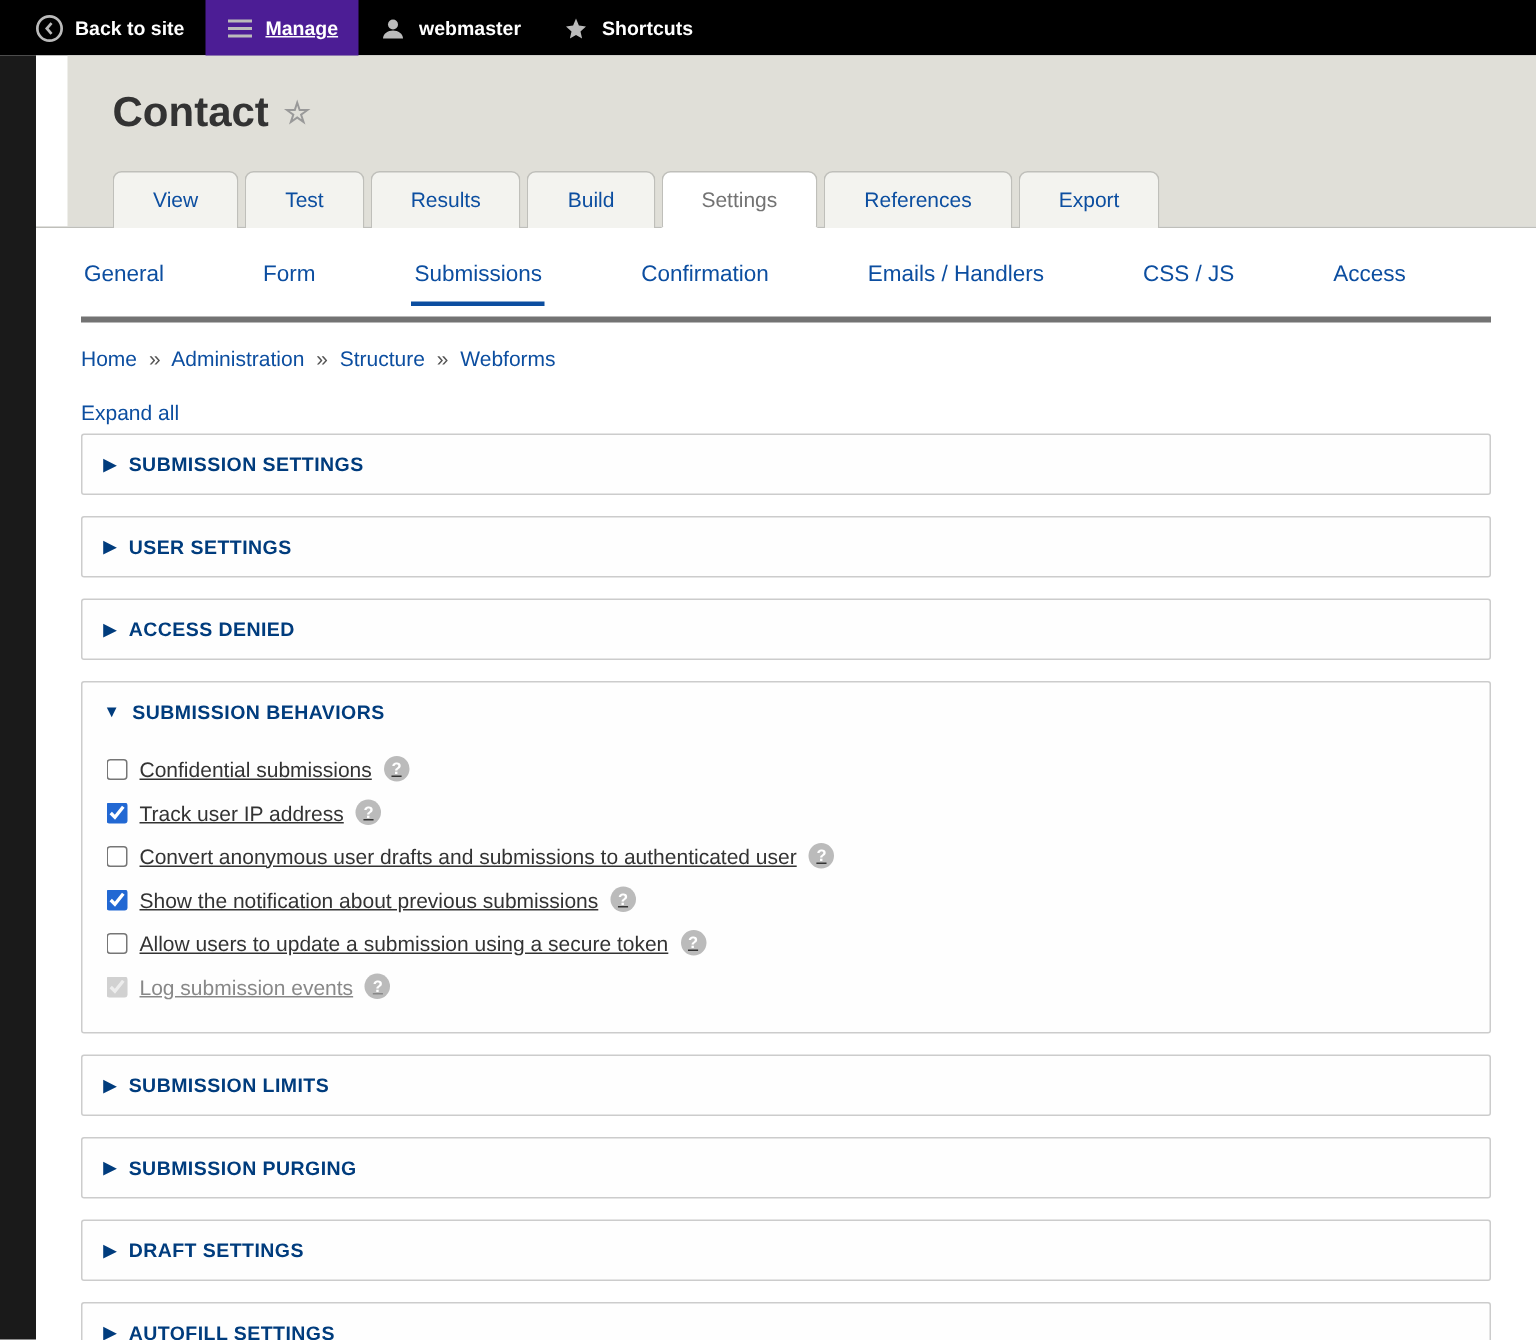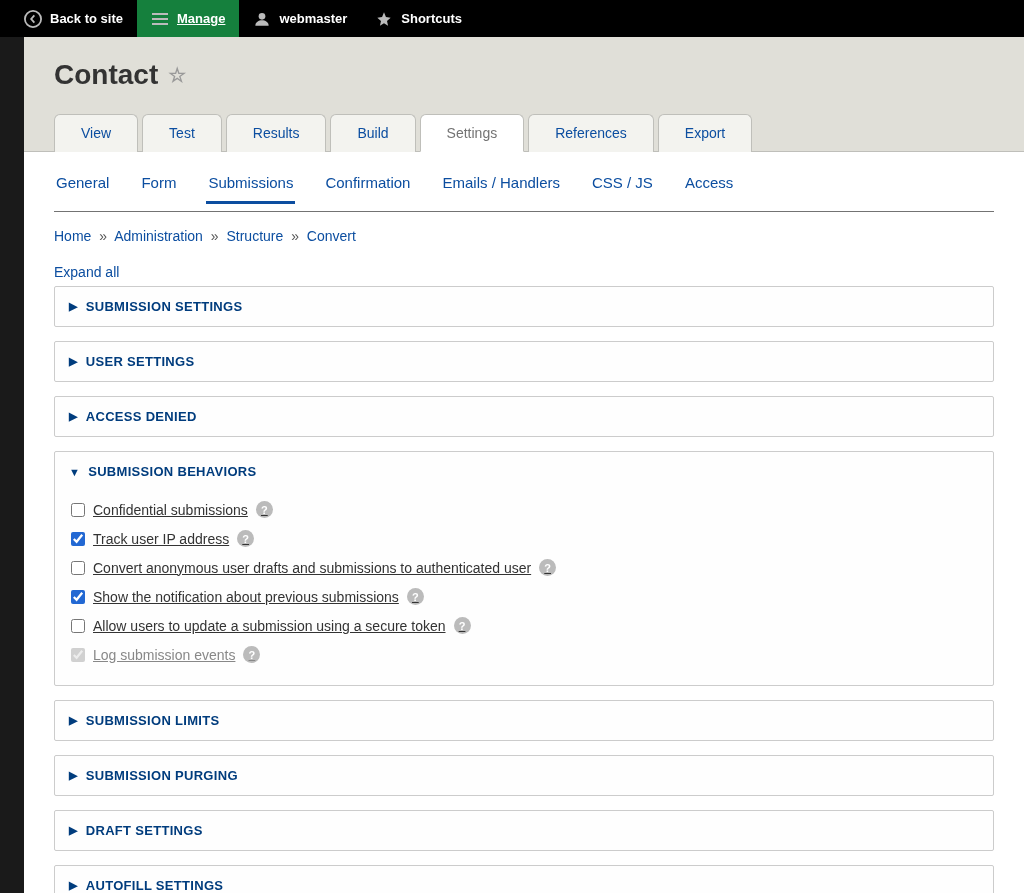--- a/index.html
+++ b/index.html
@@ -22,35 +22,36 @@
     }
     .toolbar-item {
       display: flex;
       align-items: center;
       padding: 0 14px;
       height: 37px;
       cursor: pointer;
       gap: 8px;
     }
     .toolbar-item.active {
-      background: #15803d;
+      background: #4c1d95;
     }
     .toolbar-item.active span { text-decoration: underline; }
     .tb-icon {
       width: 18px;
       height: 18px;
       display: inline-flex;
       align-items: center;
       justify-content: center;
       color: #ccc;
     }
     
     .header-region {
       background: #e0dfd8;
       padding: 22px 30px 0 30px;
+      margin-left: 21px;
     }
     .page-title {
       font-size: 28px;
       font-weight: bold;
       color: #333;
       display: flex;
       align-items: center;
       gap: 10px;
     }
     .star-outline {
@@ -85,23 +86,23 @@
     .content-region {
       background: #fff;
       padding: 0 0 40px 0;
       border-top: 1px solid #bfbfba;
     }
     .content-inner {
       padding: 0 30px;
     }
     .secondary-tabs {
       display: flex;
-      gap: 28px;
+      gap: 62px;
       padding: 16px 0 8px 0;
-      border-bottom: 1px solid #737373;
+      border-bottom: 4px solid #737373;
     }
     .secondary-tab {
       color: #0c4ea0;
       font-size: 15px;
       padding: 6px 2px 10px 2px;
       cursor: pointer;
     }
     .secondary-tab.active {
       border-bottom: 3px solid #0c4ea0;
       margin-bottom: -1px;
@@ -267,21 +268,21 @@
         <div class="secondary-tab"><span>Access</span></div>
       </div>
 
       <div class="breadcrumb">
         <span class="bc-link">Home</span>
         <span class="sep">»</span>
         <span class="bc-link">Administration</span>
         <span class="sep">»</span>
         <span class="bc-link">Structure</span>
         <span class="sep">»</span>
-        <span class="bc-link">Convert</span>
+        <span class="bc-link">Webforms</span>
       </div>
 
       <div class="expand-all">
         <a>Expand all</a>
       </div>
 
       <div class="details">
         <div class="summary">
           <span class="arrow">▶</span>
           <span>Submission Settings</span>

